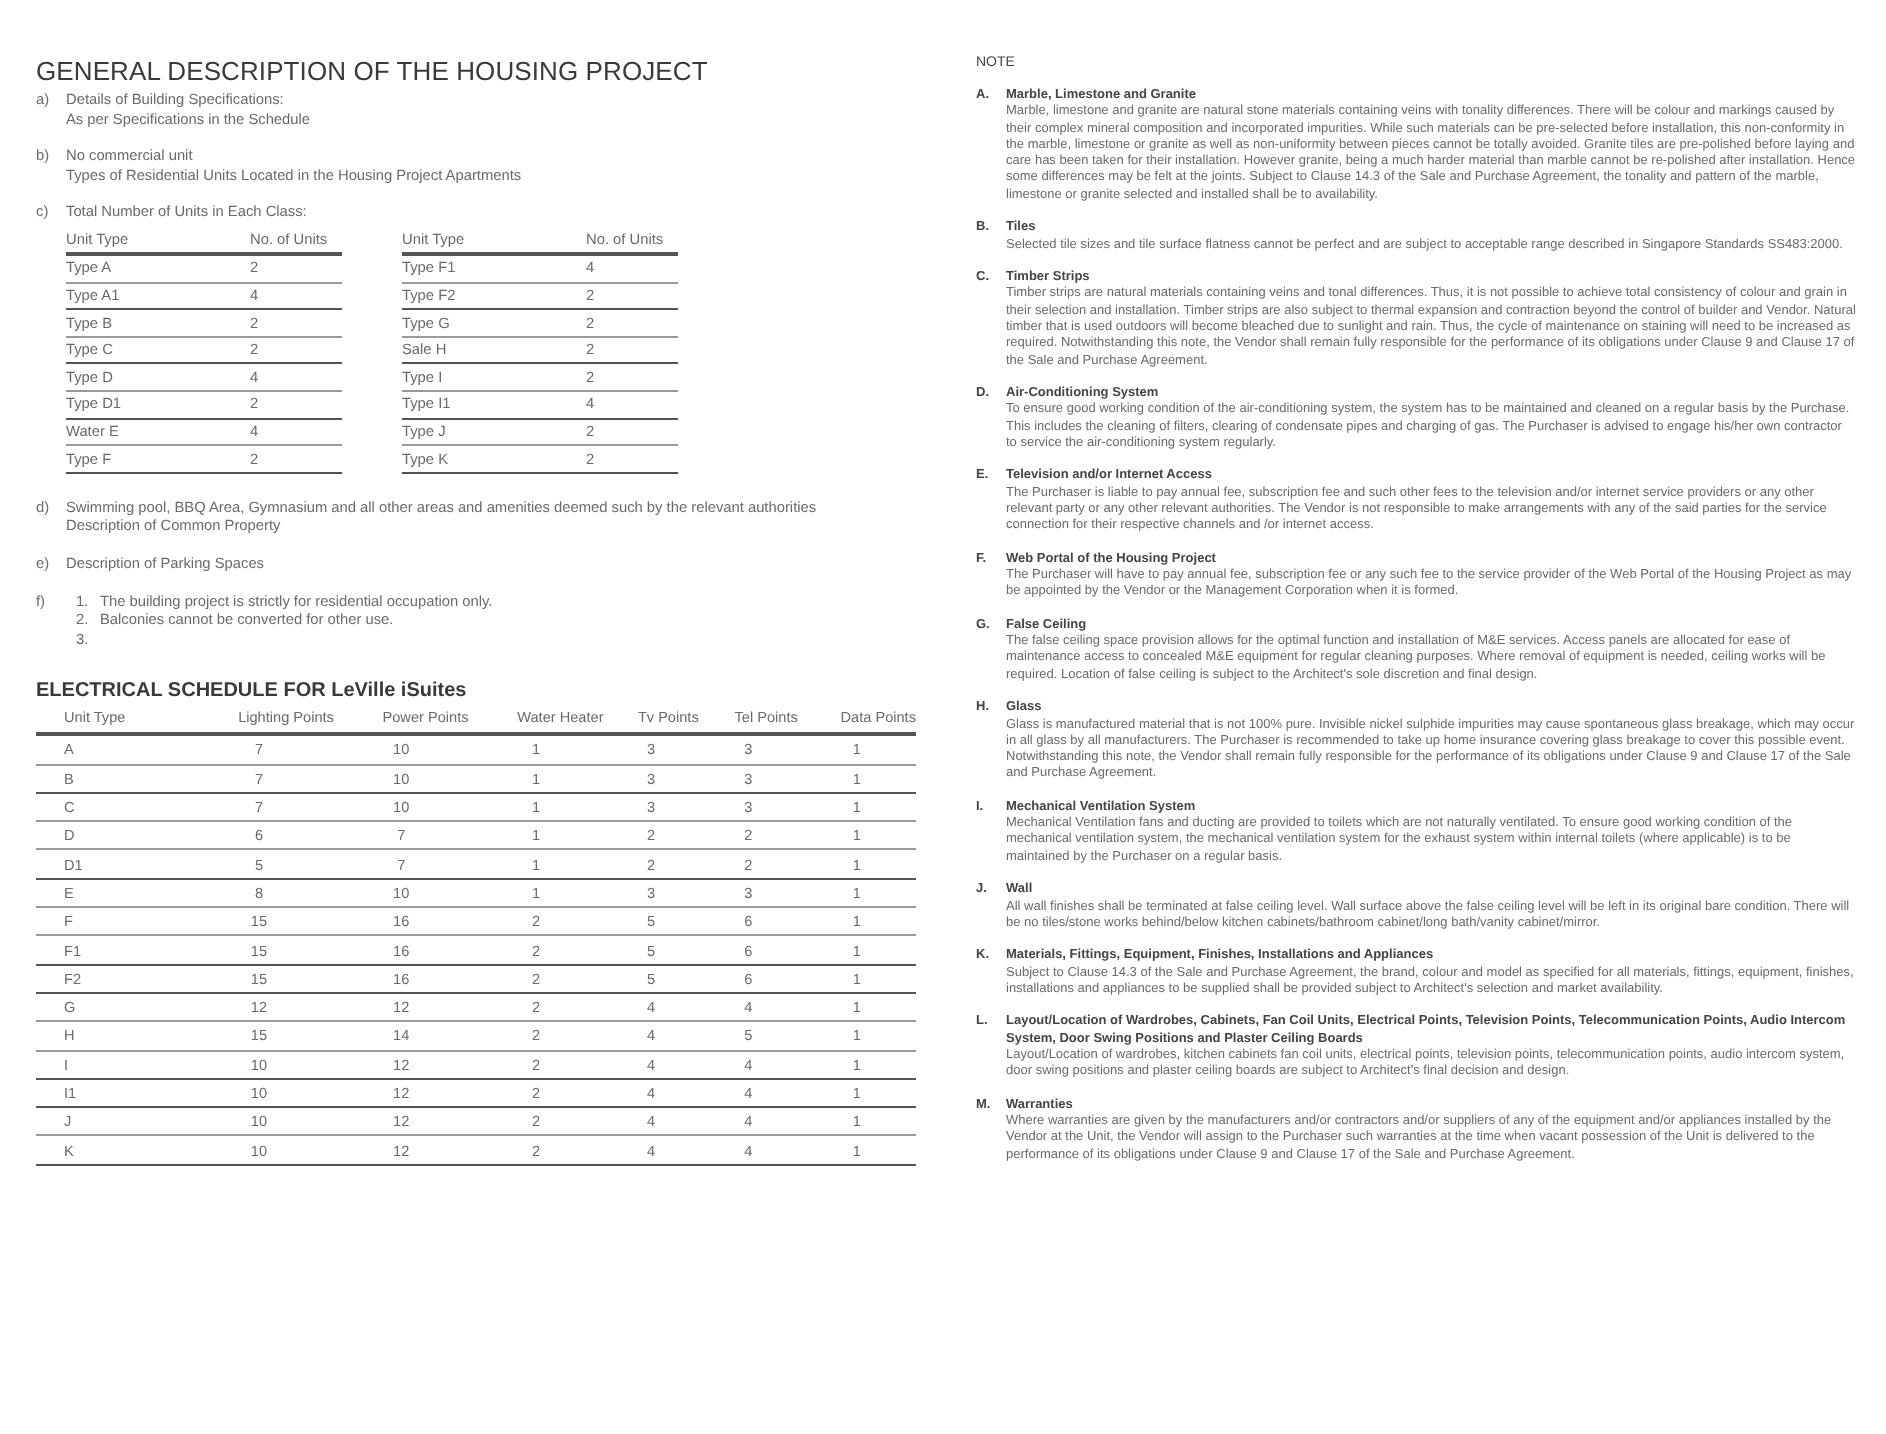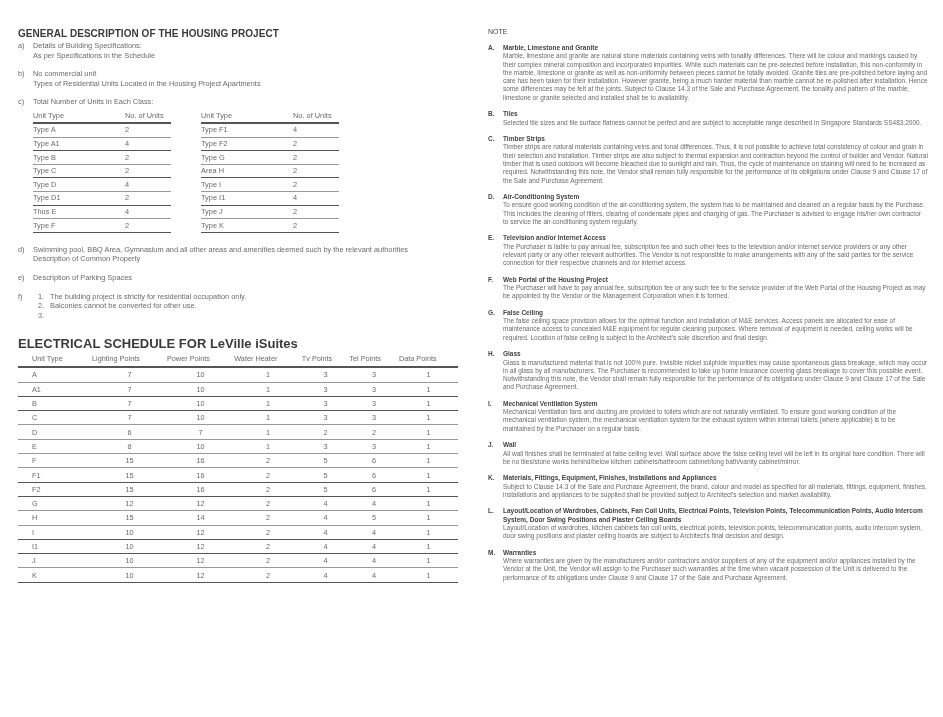--- a/index.html
+++ b/index.html
@@ -1,36 +1,36 @@
 <!DOCTYPE html>
 <html><head>
 <meta charset="utf-8">
 <style>
   html, body { margin: 0; padding: 0; background: #ffffff; }
   body { width: 943px; height: 717px; position: relative; overflow: hidden;
          font-family: "Liberation Sans", sans-serif; color: #6a6a6a; }
   .left { position: absolute; left: 18px; top: 28px; width: 440px; }
   .right { position: absolute; left: 488px; top: 28px; width: 440px; }
-  .h-title { font-size: 10px; font-weight: bold; color: #3a3a3a; letter-spacing: 0.05px; margin: 0 0 2px 0; }
+  .h-title { font-size: 13px; font-weight: normal; color: #3a3a3a; letter-spacing: 0.05px; margin: 0 0 2px 0; }
   .sec { display: flex; font-size: 7.4px; line-height: 9.6px; margin-bottom: 9px; }
   .sec .lbl { width: 15px; flex: none; }
   .sec .body { flex: 1; }
   .units { display: flex; gap: 30px; margin-top: 3px; }
   table { border-collapse: collapse; }
   .utab { width: 138px; font-size: 7.4px; }
   .utab th { text-align: left; font-weight: normal; padding: 0 0 1px 0; border-bottom: 2px solid #555; height: 11px; }
   .utab td { padding: 0; height: 12.6px; border-bottom: 1px solid #999; }
   .utab tr.thick td { border-bottom: 1.6px solid #555; }
   .utab td.n, .utab th.n { width: 46px; }
   ol.restr { list-style: none; margin: 0; padding: 0 0 0 5px; }
   ol.restr li { display: flex; }
   ol.restr li span.num { width: 12px; flex: none; }
-  .elec-title { font-size: 13px; font-weight: bold; color: #3a3a3a; margin-top: 16px; margin-bottom: 2px; }
+  .elec-title { font-size: 10px; font-weight: bold; color: #3a3a3a; margin-top: 16px; margin-bottom: 2px; }
   .etab { width: 440px; font-size: 7.3px; }
-  .etab th { font-weight: normal; padding: 0 0 2px 0; border-bottom: 2px solid #555; text-align: left; height: 11px; }
+  .etab th { font-weight: normal; padding: 0 0 2px 0; border-bottom: 2px solid #555; text-align: right; height: 11px; }
   .etab th:first-child, .etab td:first-child { text-align: left; padding-left: 14px; width: 60px; }
   .etab td { text-align: center; height: 13.3px; padding: 0; border-bottom: 1px solid #999; }
   .etab tr.thick td { border-bottom: 1.6px solid #555; }
   .note-title { font-size: 7px; color: #444; margin-bottom: 9px; }
   .note { display: flex; font-size: 6.5px; line-height: 8.3px; margin-bottom: 8.2px; }
   .note .lbl { width: 15px; flex: none; font-weight: bold; color: #444; }
   .note .body { flex: 1; }
   .note .nh { font-weight: bold; color: #444; }
 </style>
 </head>
@@ -86,21 +86,21 @@
               </tr>
               <tr>
                 <td>Type D</td>
                 <td class="n">4</td>
               </tr>
               <tr class="thick">
                 <td>Type D1</td>
                 <td class="n">2</td>
               </tr>
               <tr>
-                <td>Thus E</td>
+                <td>Water E</td>
                 <td class="n">4</td>
               </tr>
               <tr class="thick">
                 <td>Type F</td>
                 <td class="n">2</td>
               </tr>
             </tbody>
         </table>
         <table class="utab" id="unit-right">
           <thead>
@@ -116,21 +116,21 @@
               </tr>
               <tr class="thick">
                 <td>Type F2</td>
                 <td class="n">2</td>
               </tr>
               <tr>
                 <td>Type G</td>
                 <td class="n">2</td>
               </tr>
               <tr class="thick">
-                <td>Area H</td>
+                <td>Sale H</td>
                 <td class="n">2</td>
               </tr>
               <tr>
                 <td>Type I</td>
                 <td class="n">2</td>
               </tr>
               <tr class="thick">
                 <td>Type I1</td>
                 <td class="n">4</td>
               </tr>
@@ -199,29 +199,20 @@
         <tr>
           <td>A</td>
           <td>7</td>
           <td>10</td>
           <td>1</td>
           <td>3</td>
           <td>3</td>
           <td>1</td>
         </tr>
         <tr class="thick">
-          <td>A1</td>
-          <td>7</td>
-          <td>10</td>
-          <td>1</td>
-          <td>3</td>
-          <td>3</td>
-          <td>1</td>
-        </tr>
-        <tr class="thick">
           <td>B</td>
           <td>7</td>
           <td>10</td>
           <td>1</td>
           <td>3</td>
           <td>3</td>
           <td>1</td>
         </tr>
         <tr>
           <td>C</td>
@@ -234,20 +225,29 @@
         </tr>
         <tr>
           <td>D</td>
           <td>6</td>
           <td>7</td>
           <td>1</td>
           <td>2</td>
           <td>2</td>
           <td>1</td>
         </tr>
+        <tr class="thick">
+          <td>D1</td>
+          <td>5</td>
+          <td>7</td>
+          <td>1</td>
+          <td>2</td>
+          <td>2</td>
+          <td>1</td>
+        </tr>
         <tr>
           <td>E</td>
           <td>8</td>
           <td>10</td>
           <td>1</td>
           <td>3</td>
           <td>3</td>
           <td>1</td>
         </tr>
         <tr>

